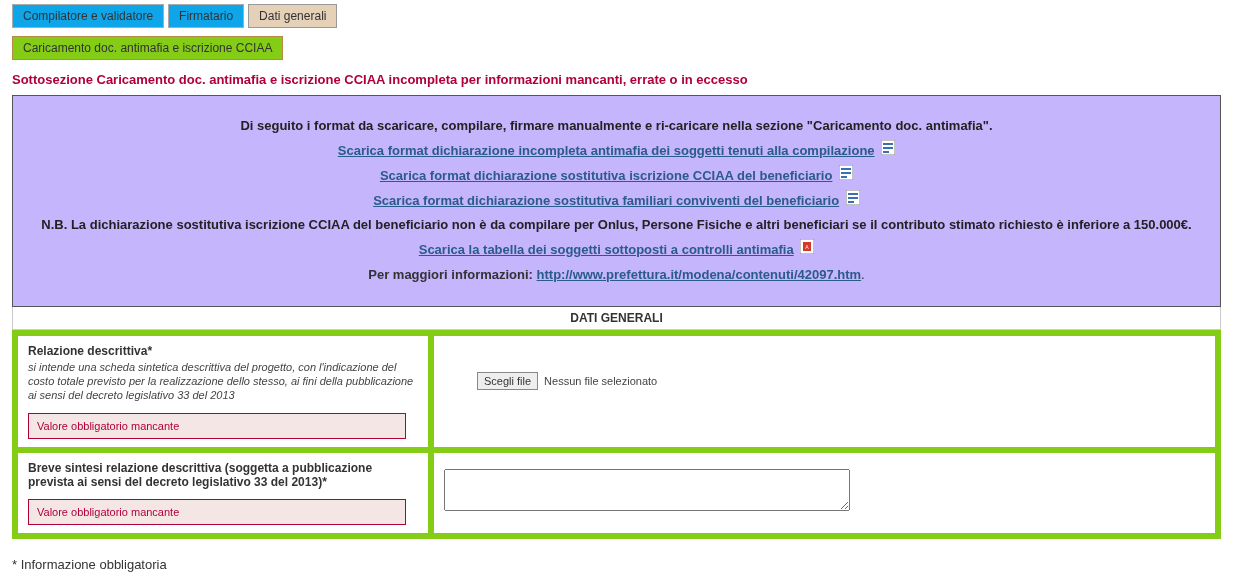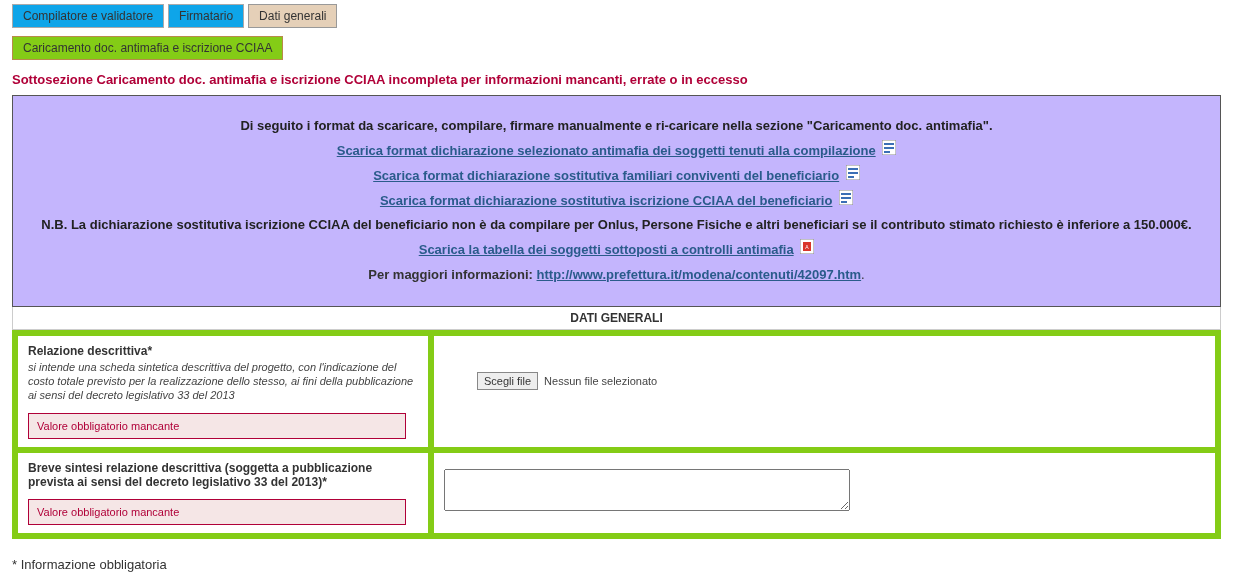--- a/index.html
+++ b/index.html
@@ -42,39 +42,39 @@
 
 <div class="tab-row">
   <span class="tab tab-orange">Caricamento doc. antimafia e iscrizione CCIAA</span>
 </div>
 
 <div class="warning-text">Sottosezione Caricamento doc. antimafia e iscrizione CCIAA incompleta per informazioni mancanti, errate o in eccesso</div>
 
 <div class="info-box">
   <div class="intro">Di seguito i format da scaricare, compilare, firmare manualmente e ri-caricare nella sezione "Caricamento doc. antimafia".</div>
   <div>
-    <a href="#">Scarica format dichiarazione selezionato antimafia dei soggetti tenuti alla compilazione</a>
+    <a href="#">Scarica format dichiarazione incompleta antimafia dei soggetti tenuti alla compilazione</a>
+    <span class="doc-icon"><svg width="14" height="15">
+          <rect x="0" y="0" width="14" height="15" fill="#fff" stroke="#888"></rect>
+          <rect x="2" y="3" width="10" height="2" fill="#3b6fb5"></rect>
+          <rect x="2" y="7" width="10" height="2" fill="#3b6fb5"></rect>
+          <rect x="2" y="11" width="6" height="2" fill="#3b6fb5"></rect>
+        </svg></span>
+  </div>
+  <div>
+    <a href="#">Scarica format dichiarazione sostitutiva iscrizione CCIAA del beneficiario</a>
     <span class="doc-icon"><svg width="14" height="15">
           <rect x="0" y="0" width="14" height="15" fill="#fff" stroke="#888"></rect>
           <rect x="2" y="3" width="10" height="2" fill="#3b6fb5"></rect>
           <rect x="2" y="7" width="10" height="2" fill="#3b6fb5"></rect>
           <rect x="2" y="11" width="6" height="2" fill="#3b6fb5"></rect>
         </svg></span>
   </div>
   <div>
     <a href="#">Scarica format dichiarazione sostitutiva familiari conviventi del beneficiario</a>
-    <span class="doc-icon"><svg width="14" height="15">
-          <rect x="0" y="0" width="14" height="15" fill="#fff" stroke="#888"></rect>
-          <rect x="2" y="3" width="10" height="2" fill="#3b6fb5"></rect>
-          <rect x="2" y="7" width="10" height="2" fill="#3b6fb5"></rect>
-          <rect x="2" y="11" width="6" height="2" fill="#3b6fb5"></rect>
-        </svg></span>
-  </div>
-  <div>
-    <a href="#">Scarica format dichiarazione sostitutiva iscrizione CCIAA del beneficiario</a>
     <span class="doc-icon"><svg width="14" height="15">
           <rect x="0" y="0" width="14" height="15" fill="#fff" stroke="#888"></rect>
           <rect x="2" y="3" width="10" height="2" fill="#3b6fb5"></rect>
           <rect x="2" y="7" width="10" height="2" fill="#3b6fb5"></rect>
           <rect x="2" y="11" width="6" height="2" fill="#3b6fb5"></rect>
         </svg></span>
   </div>
   <div class="nb">N.B. La dichiarazione sostitutiva iscrizione CCIAA del beneficiario non è da compilare per Onlus, Persone Fisiche e altri beneficiari se il contributo stimato richiesto è inferiore a 150.000€.</div>
   <div>
     <a href="#">Scarica la tabella dei soggetti sottoposti a controlli antimafia</a>

